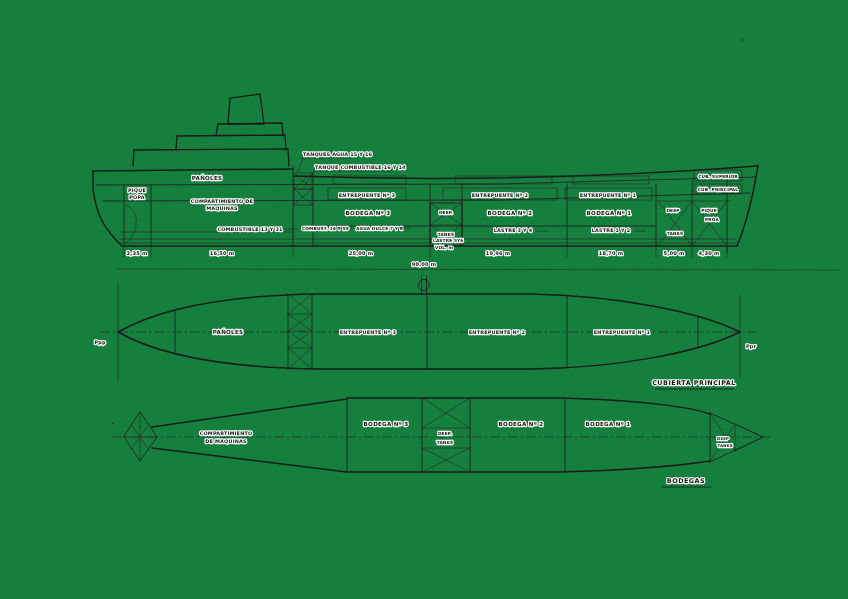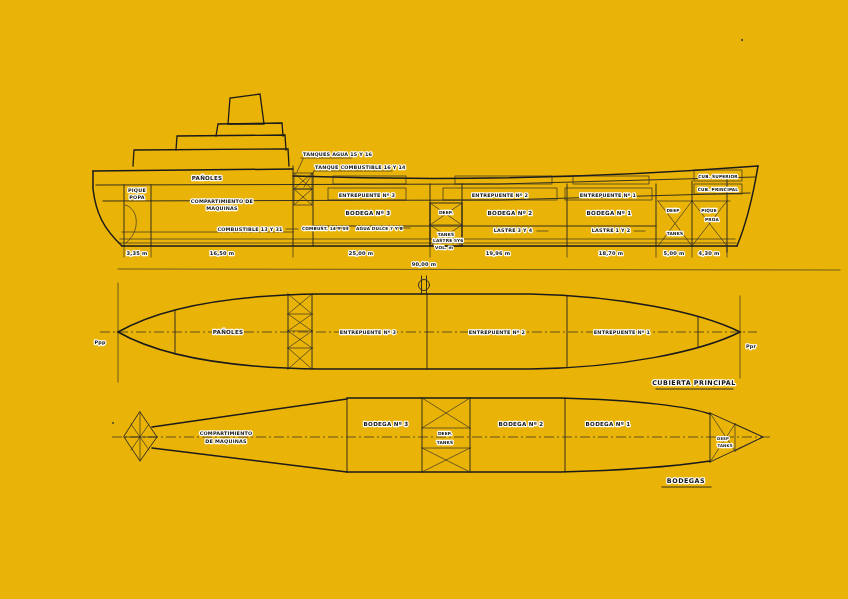--- a/index.html
+++ b/index.html
@@ -1,16 +1,16 @@
 <!DOCTYPE html>
 <html><head>
 <meta charset="utf-8">
 <style>
   html,body{margin:0;padding:0;background:#e8e8e8;}
-  .page{position:relative;width:848px;height:599px;background:#eab308;overflow:hidden;
+  .page{position:relative;width:848px;height:599px;background:#15803d;overflow:hidden;
         font-family:"DejaVu Sans",sans-serif;}
   svg{position:absolute;left:0;top:0;}
   .ln   {stroke:#1b1b1b;fill:none;stroke-width:1.3;stroke-linecap:square;}
   .ln-h {stroke:#1b1b1b;fill:none;stroke-width:1.5;stroke-linecap:round;}
   .ln-m {stroke:#222;fill:none;stroke-width:0.9;stroke-linecap:square;}
   .ln-t {stroke:#2a2a2a;fill:none;stroke-width:0.65;stroke-linecap:square;}
   .cl   {stroke:#2a2a2a;fill:none;stroke-width:0.7;stroke-dasharray:10 3 2 3;}
   text{fill:#141414;font-family:"DejaVu Sans",sans-serif;font-weight:bold;}
   .lbl {font-size:5.6px;text-anchor:middle;letter-spacing:.25px;}
   .lbl-s{font-size:4.9px;text-anchor:middle;letter-spacing:.2px;}

